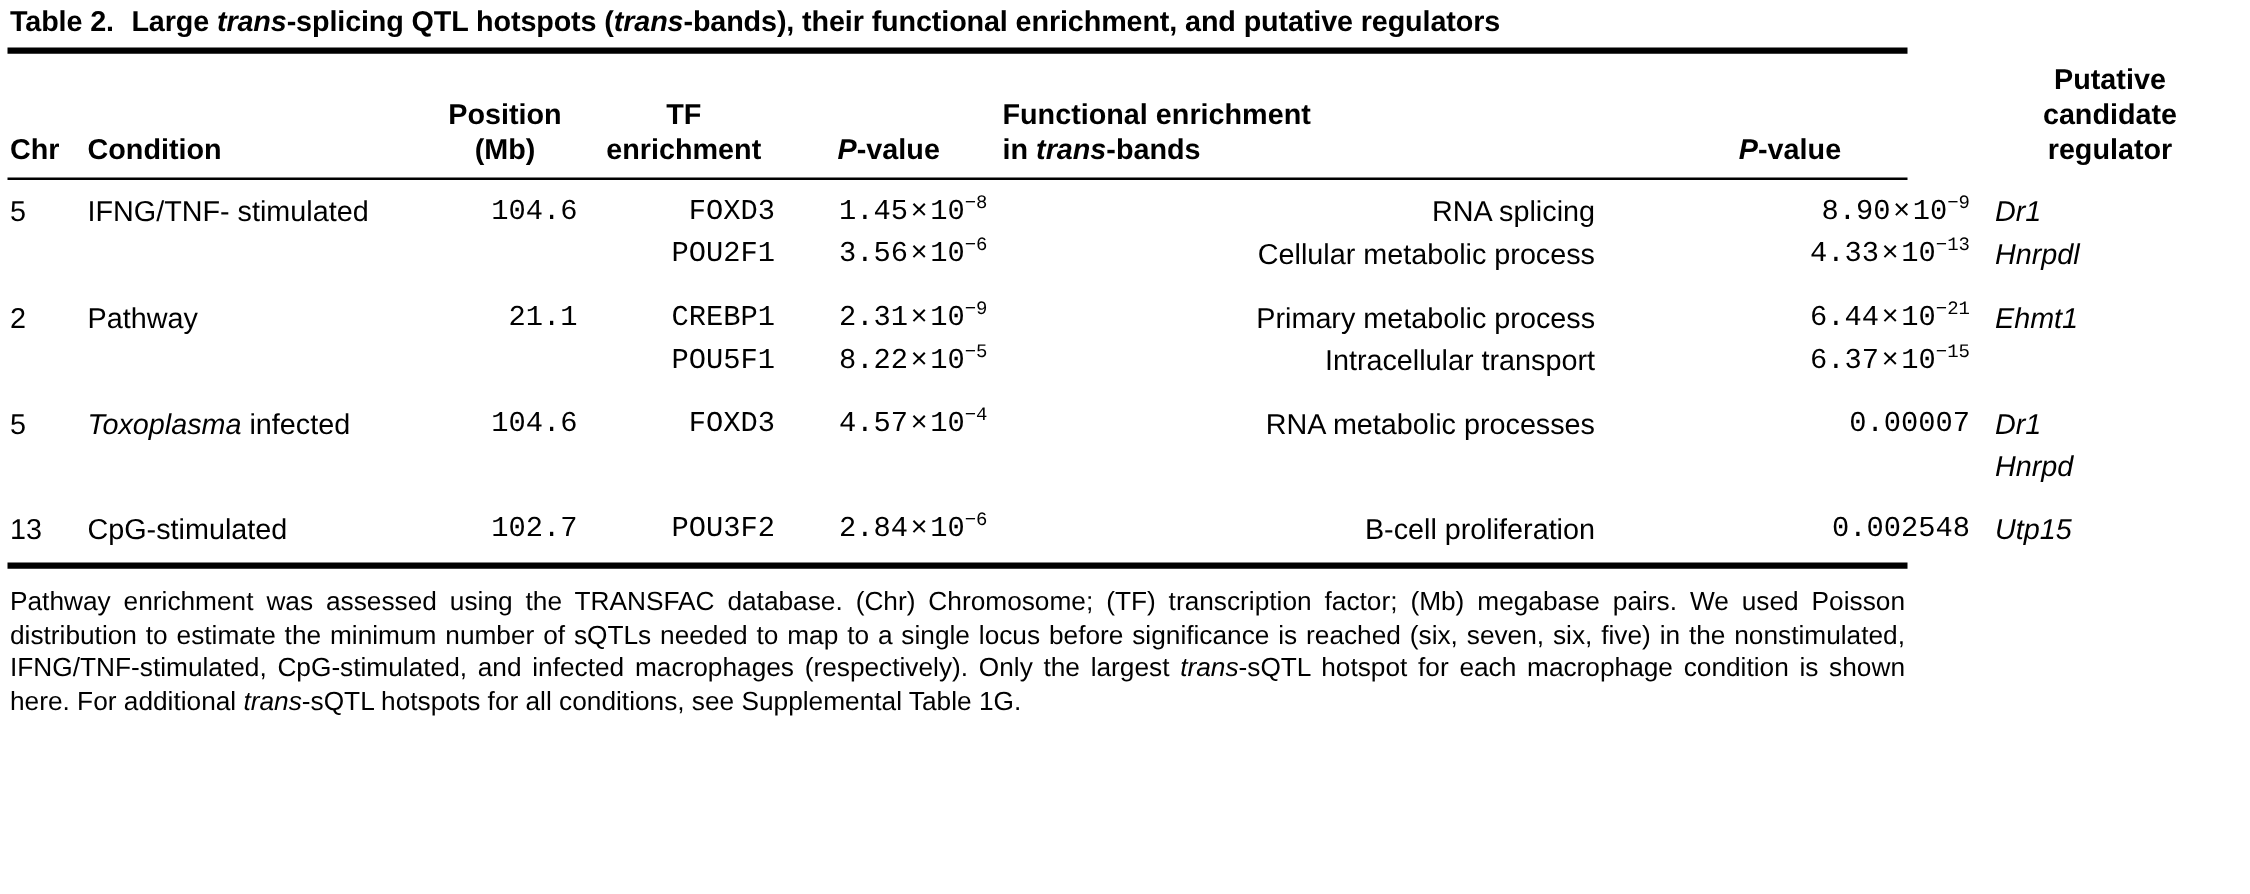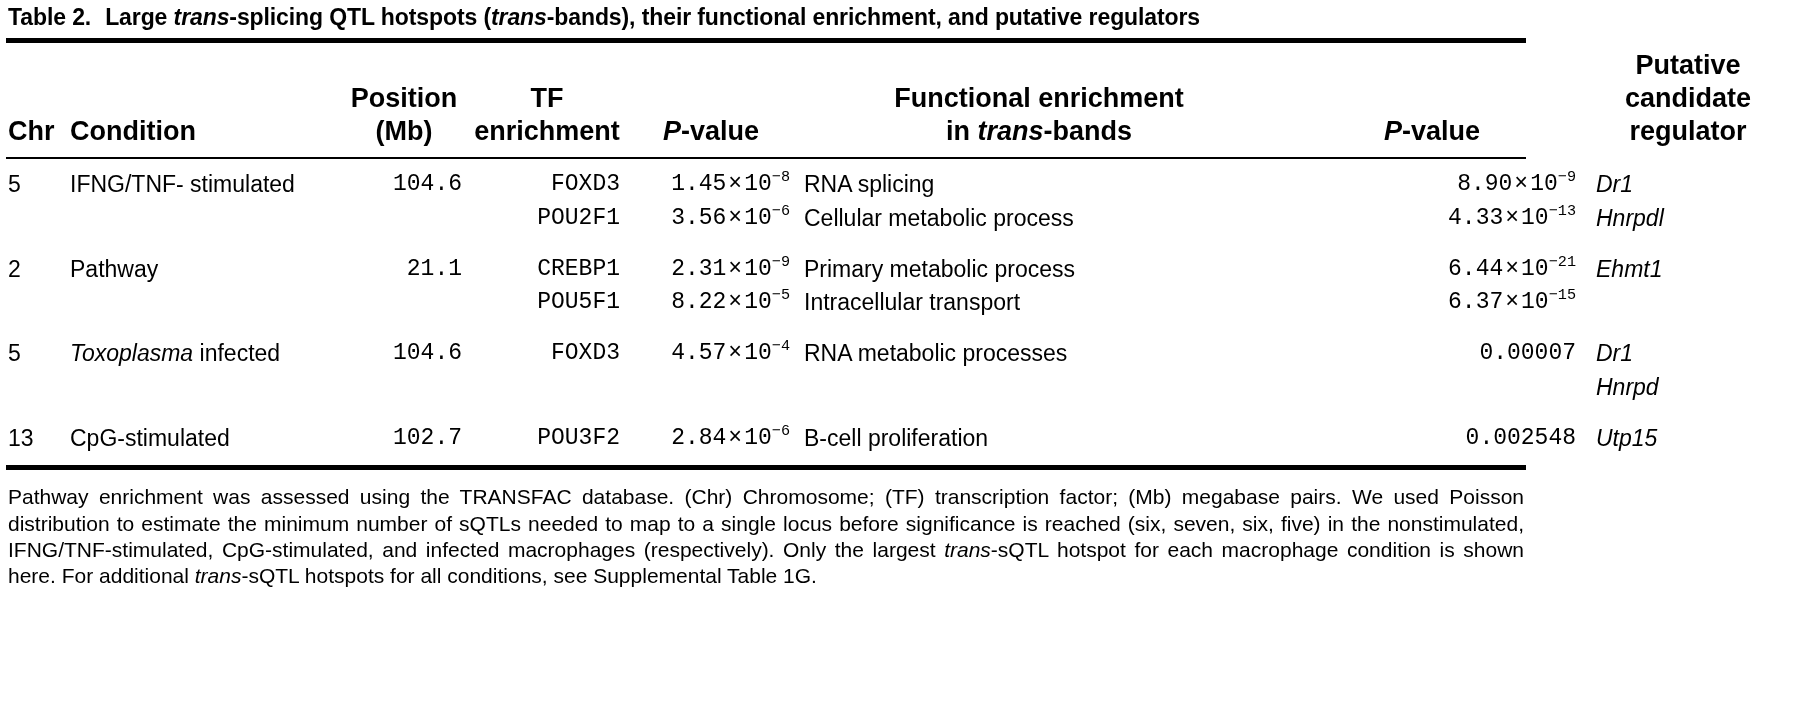--- a/index.html
+++ b/index.html
@@ -53,40 +53,40 @@
   table.tbl col.c-cond  { width: 272px; }
   table.tbl col.c-pos   { width: 128px; }
   table.tbl col.c-tf    { width: 158px; }
   table.tbl col.c-p1    { width: 170px; }
   table.tbl col.c-func  { width: 486px; }
   table.tbl col.c-p2    { width: 300px; }
   table.tbl col.c-reg   { width: 212px; }
 
   thead th {
     font-weight: bold;
-    font-size: 27px;
+    font-size: 23px;
     vertical-align: bottom;
     padding: 6px 6px 9px 6px;
     line-height: 1.22;
     text-align: center;
   }
   thead th.left { text-align: left; padding-left: 2px; }
-  thead th.c-func-h { text-align: center; }
+  thead th.c-func-h { text-align: left; }
 
   tbody td {
     font-size: 23px;
     padding: 2px 6px;
     vertical-align: top;
     line-height: 1.30;
     white-space: nowrap;
   }
   td.ac { text-align: right; font-family: Liberation Mono, monospace; }
   td.chr { text-align: left; padding-left: 2px; }
   td.cond { text-align: left; padding-left: 2px; }
-  td.func { text-align: left; padding-left: 8px; }
+  td.func { text-align: right; padding-left: 8px; }
   td.reg  { text-align: left; font-style: italic; padding-left: 14px; }
 
   tbody tr.spacer td { height: 17px; padding: 0; font-size: 0; line-height: 0; }
   tbody tr.spacer-sm td { height: 9px; padding: 0; font-size: 0; line-height: 0; }
 
   .sup { font-size: 0.66em; vertical-align: super; line-height: 0; }
   .times { padding: 0 2px; }
 
   
   .footnote {

